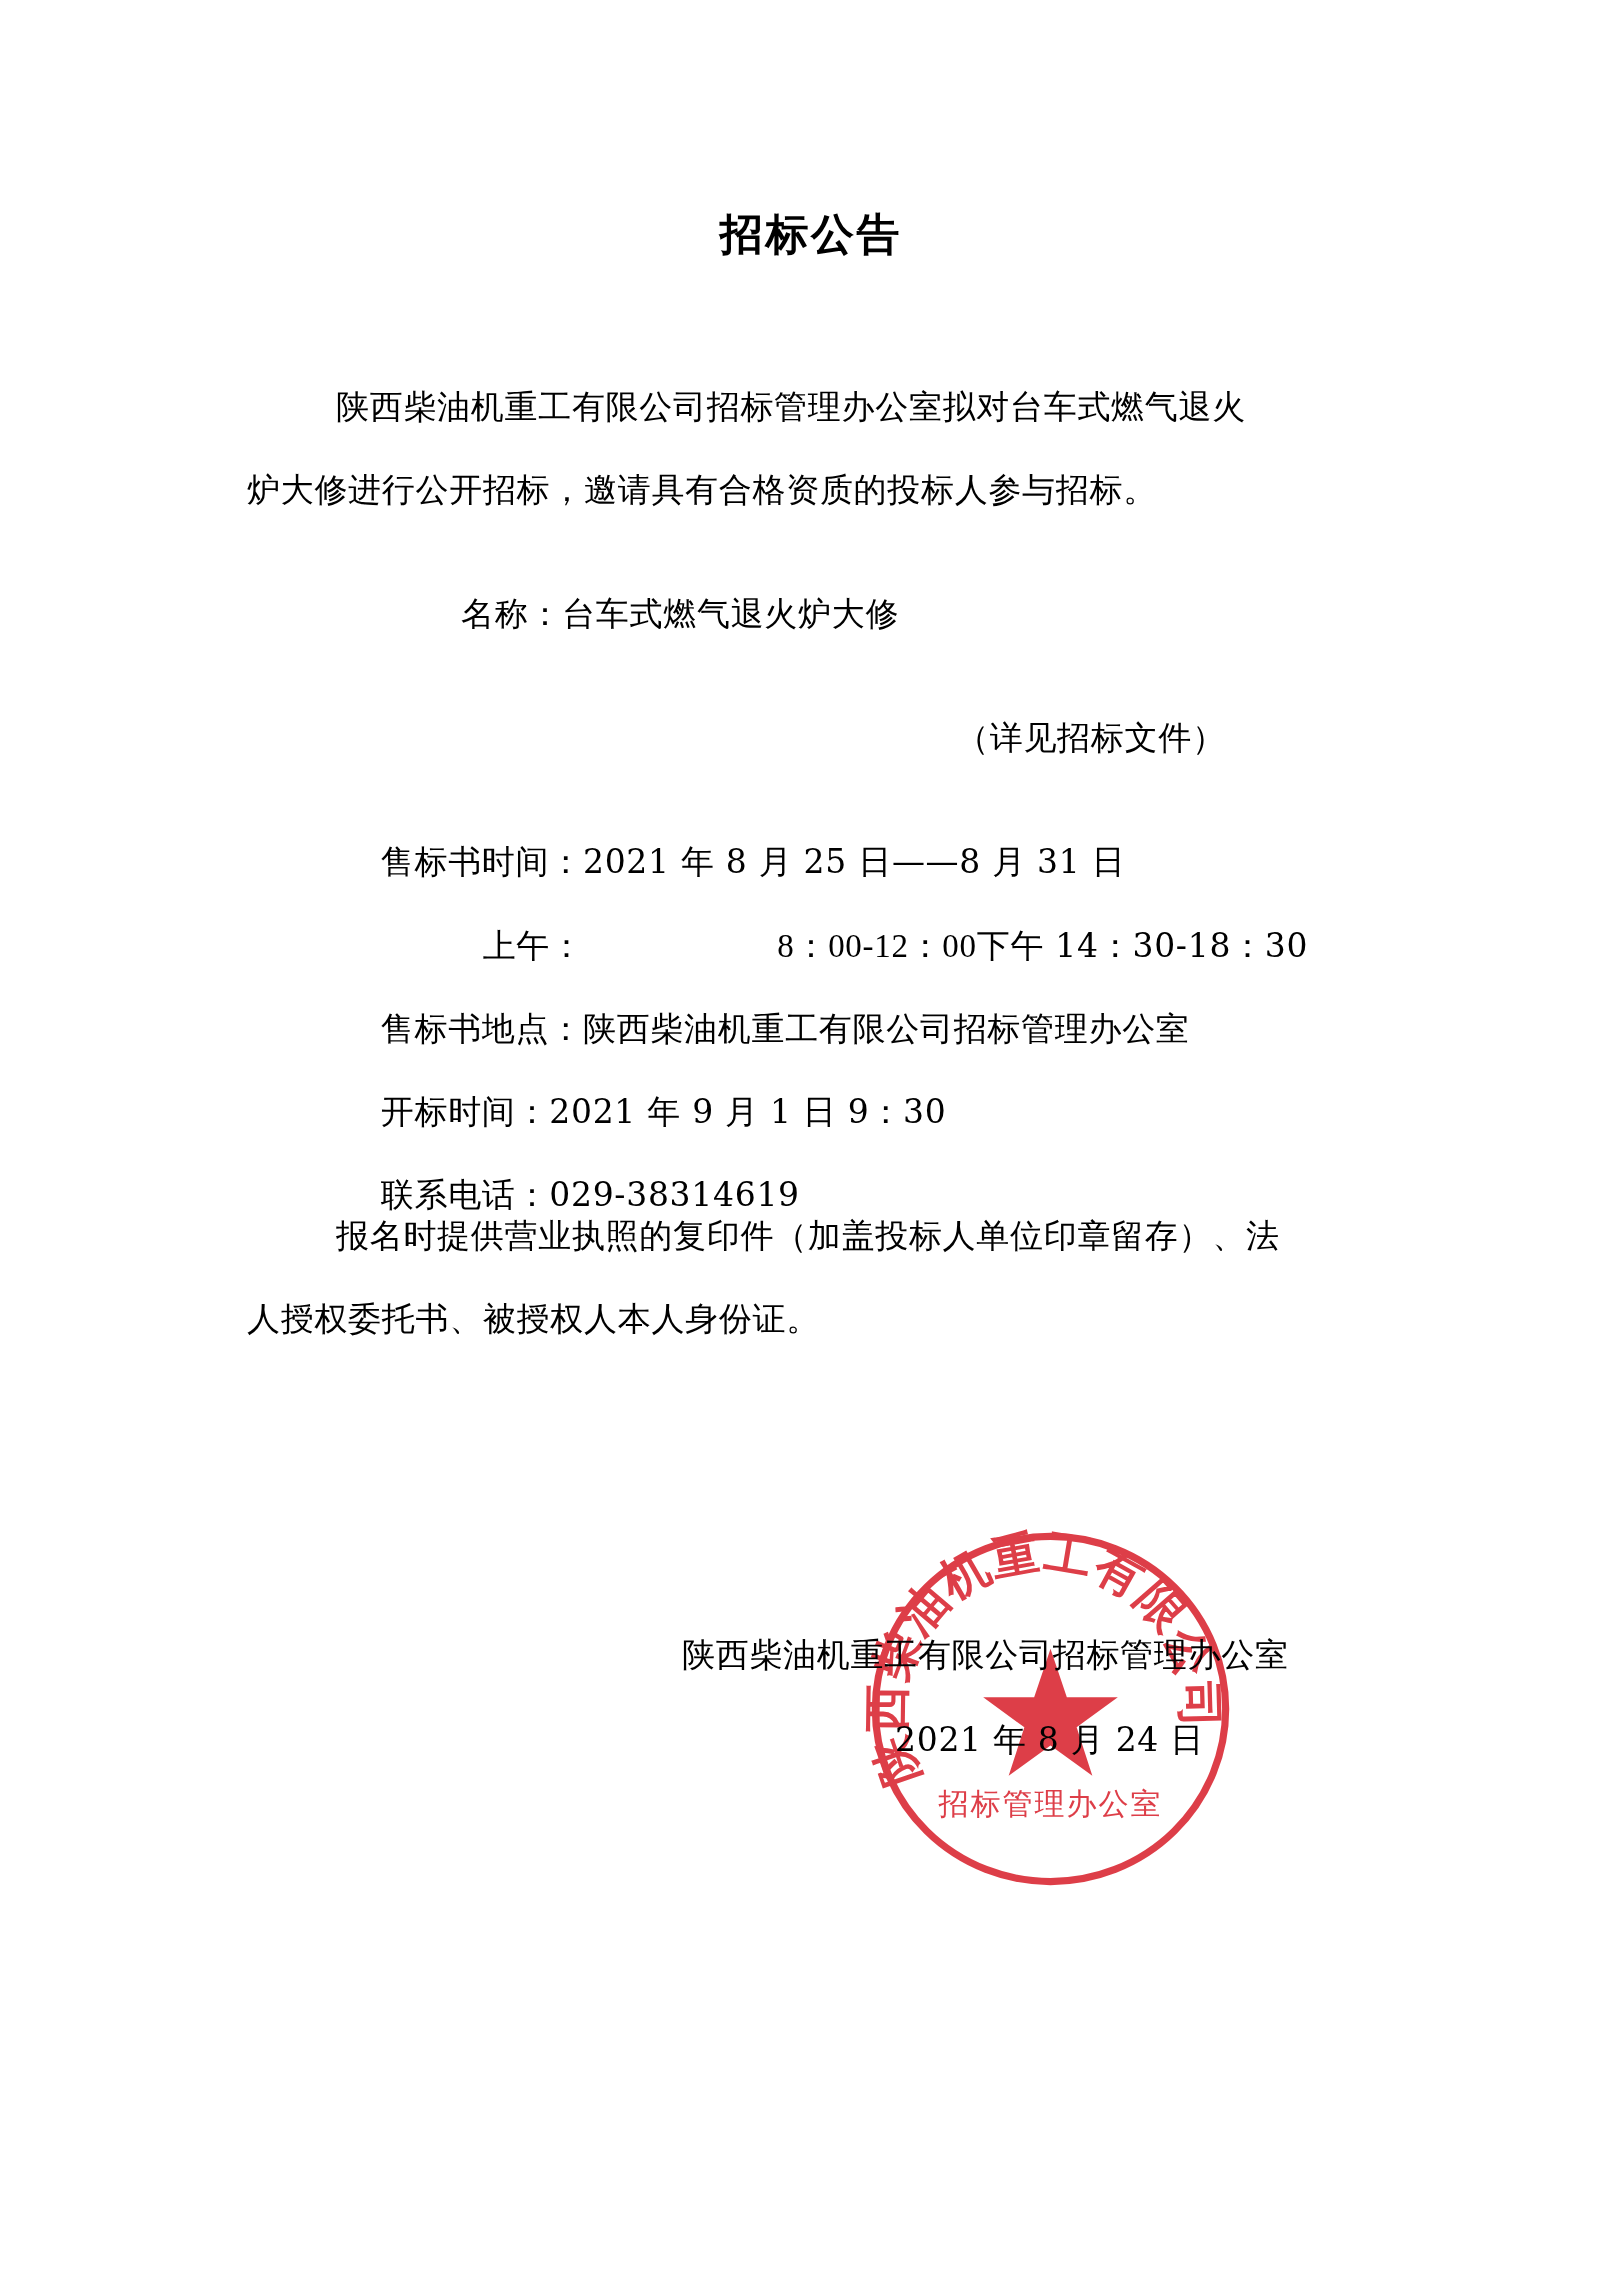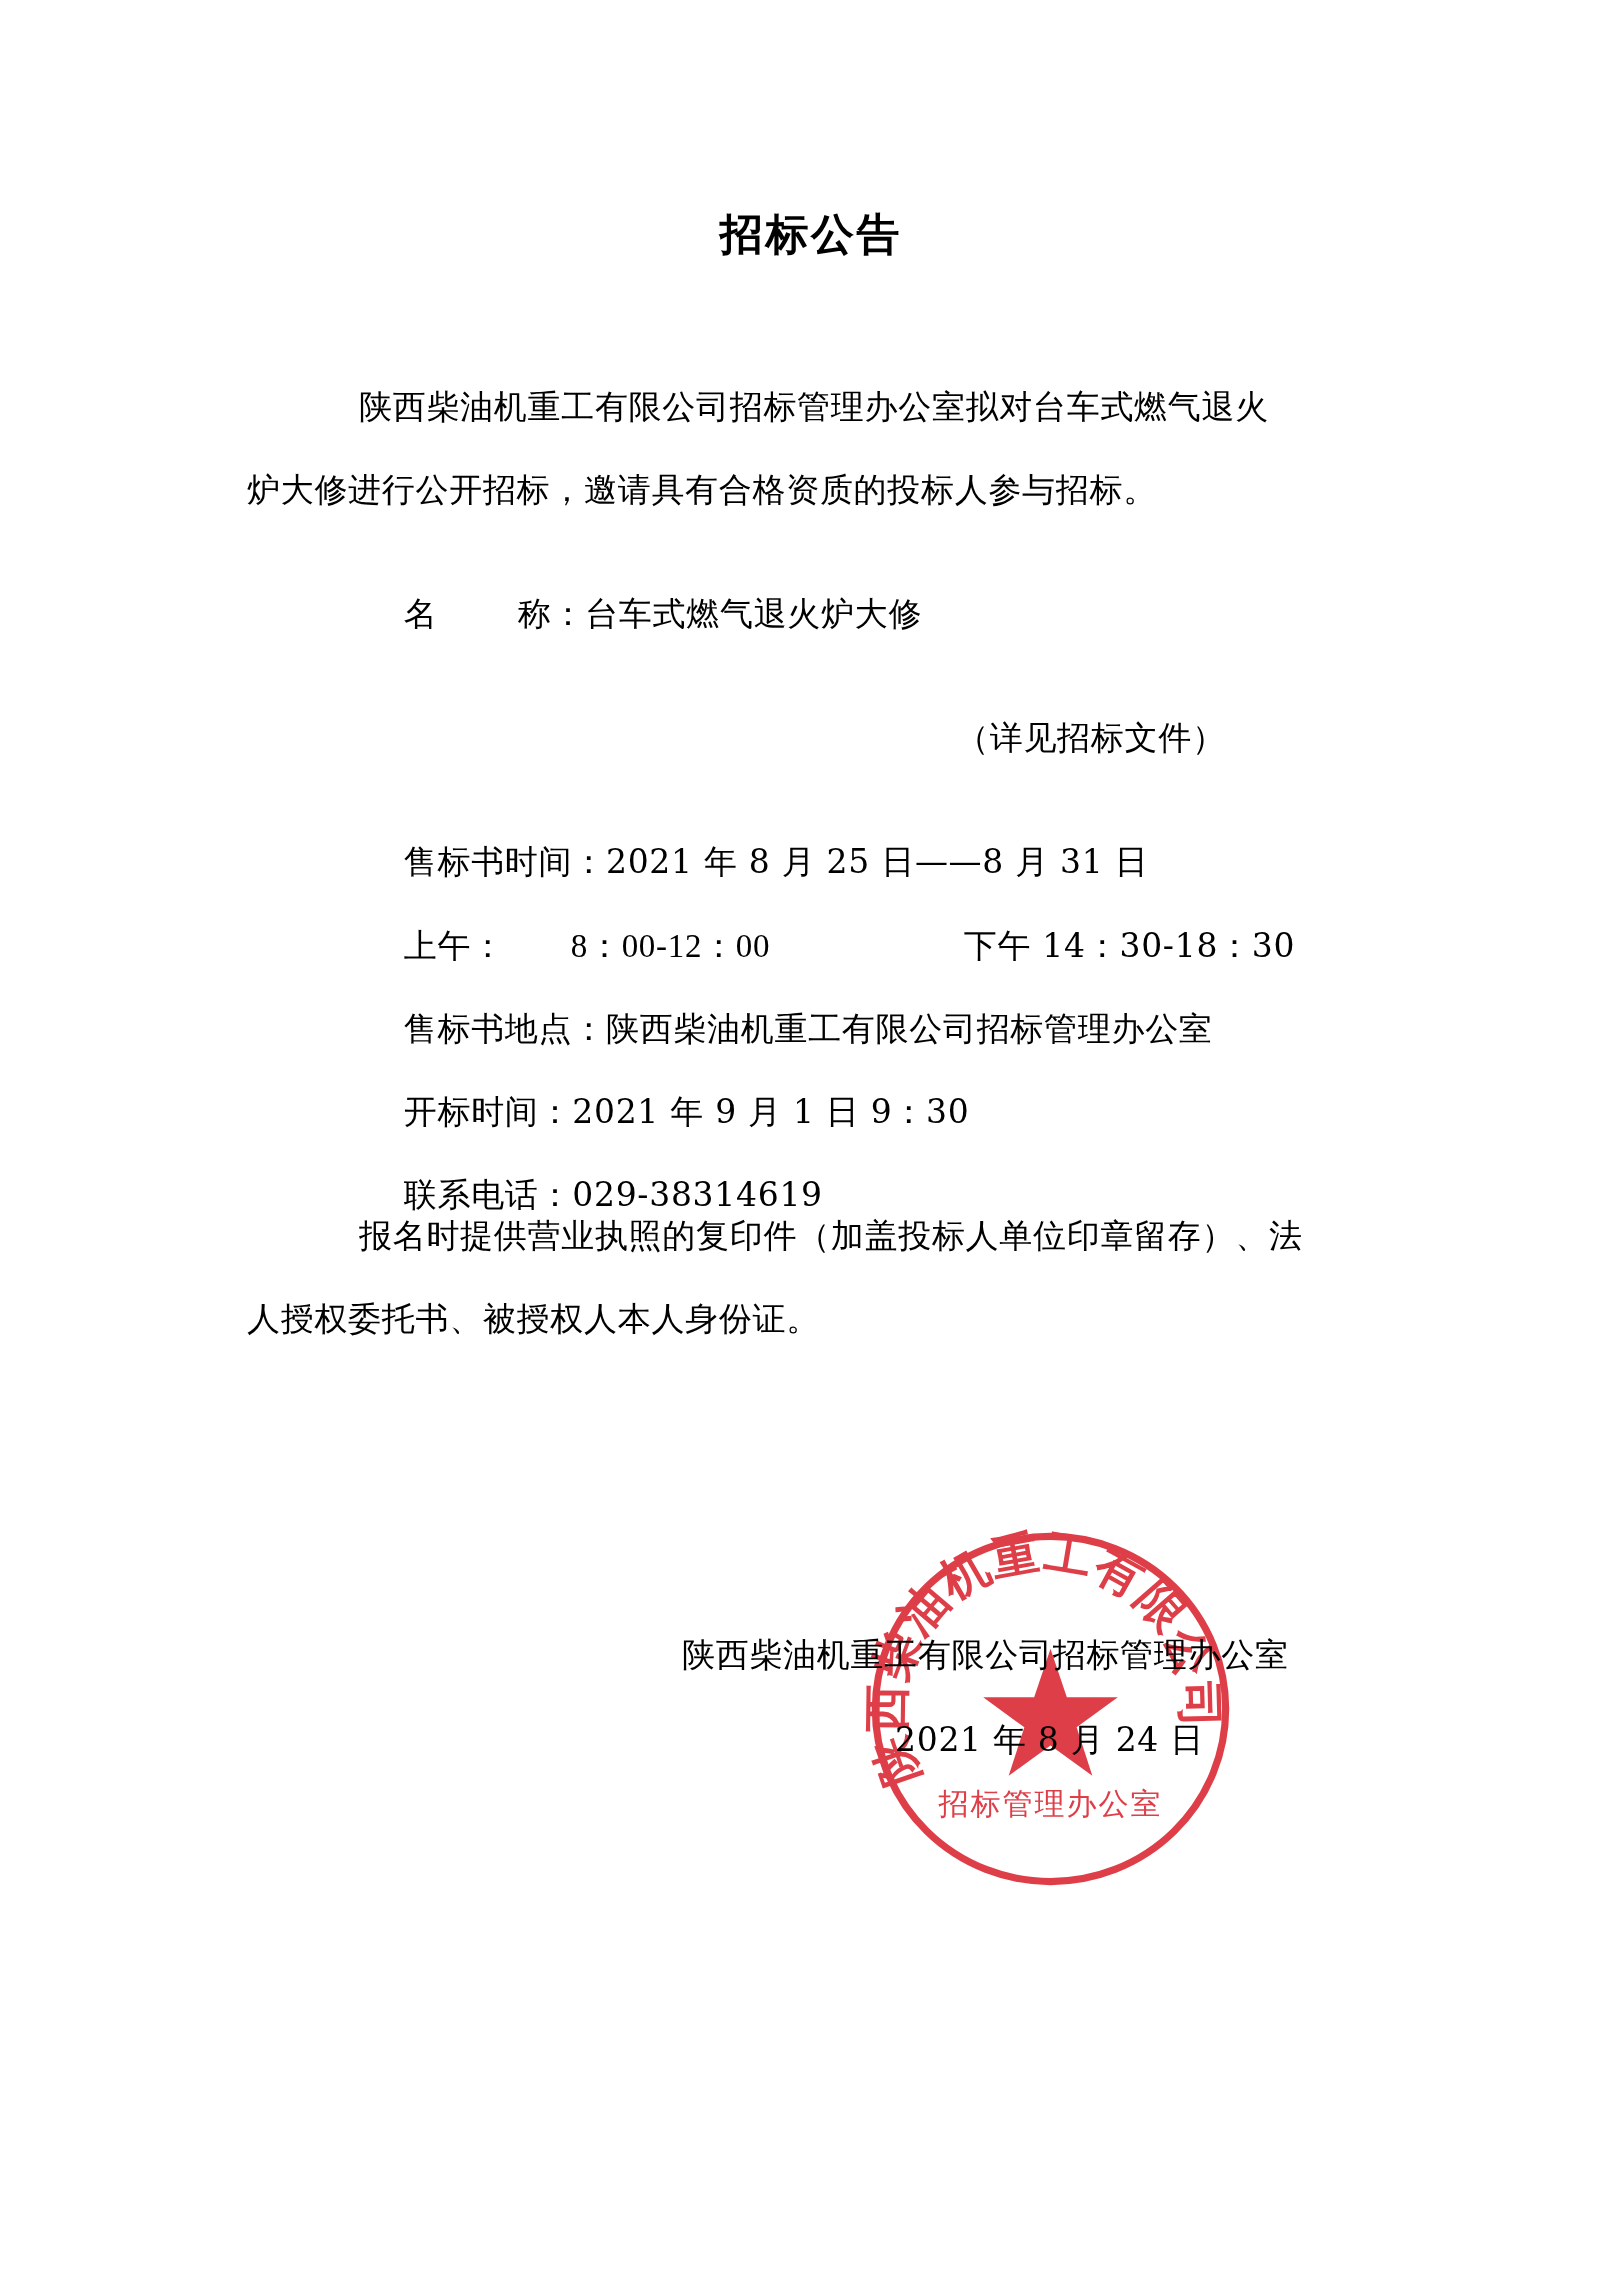--- a/index.html
+++ b/index.html
@@ -34,25 +34,25 @@
       letter-spacing: 2.6px;
       line-height: 52px;
     }
     .line {
       position: absolute;
       font-size: 33px;
       line-height: 42px;
       white-space: pre;
       letter-spacing: 0.7px;
     }
-    .l-indent { left: 359px; }
+    .l-indent { left: 336px; text-align: right; }
     .l-flush  { left: 247px; }
     .row-item .lbl-a { display: inline-block; width: 114px; }
     .row-item .lbl-b { display: inline-block; }
-    .time-row .am-label { display: inline-block; width: 167px; }
+    .time-row .am-label { display: inline-block; width: 167px; margin-left: 36px; }
     .time-row .am-value { display: inline-block; width: 393px; font-family: Liberation Serif, serif; }
     .time-row .pm-value { display: inline-block; }
     .signature {
       position: absolute;
       font-size: 33px;
       line-height: 42px;
       white-space: pre;
       letter-spacing: 0.7px;
       z-index: 2;
     }

